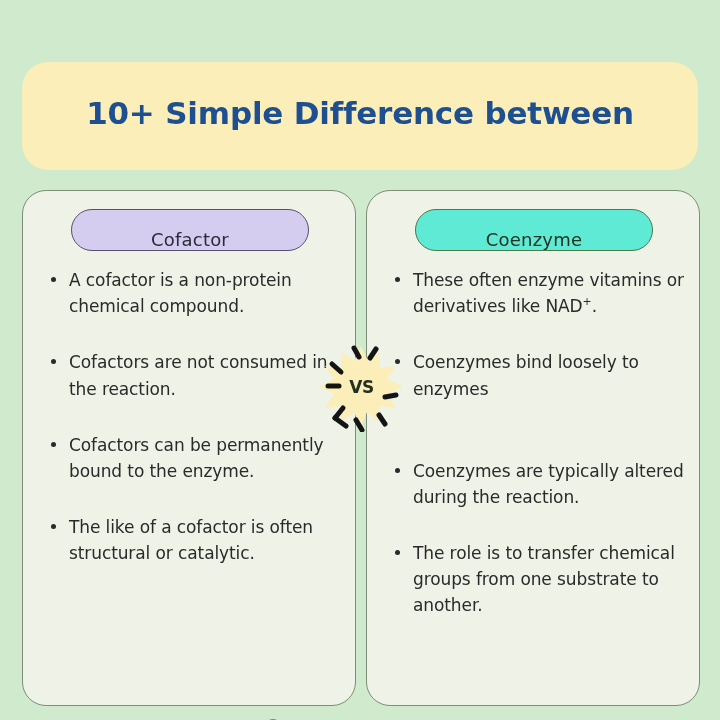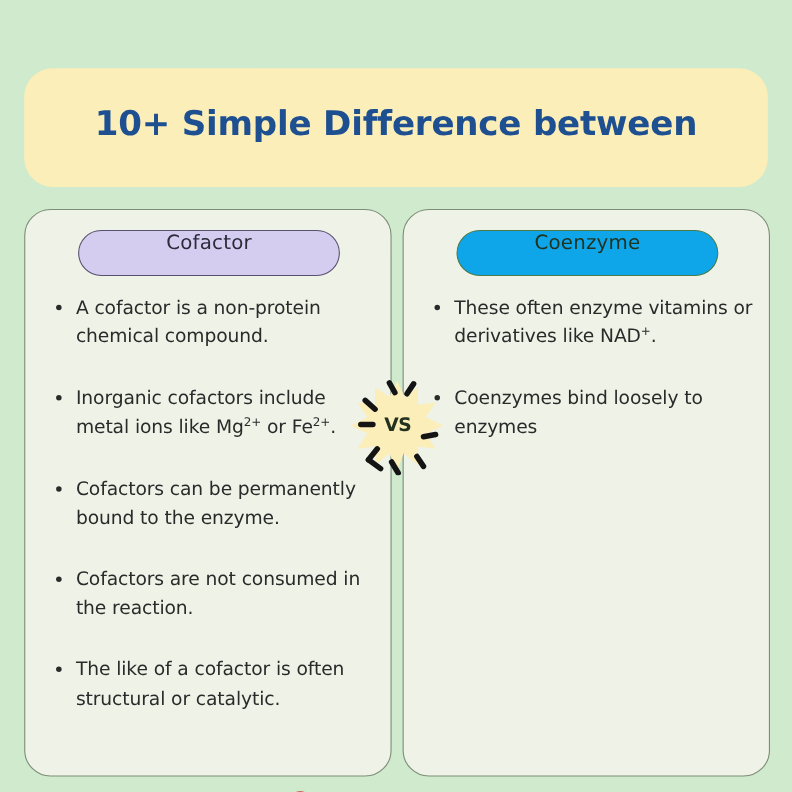--- a/index.html
+++ b/index.html
@@ -76,37 +76,37 @@
 
   
   .pill {
     position: absolute;
     top: 18px;
     left: 48px;
     width: 238px;
     height: 42px;
     border-radius: 21px;
     display: flex;
-    align-items: flex-start;
+    align-items: flex-end;
     justify-content: center;
     box-sizing: border-box;
   }
   .pill-label {
     font-family: "DejaVu Sans", sans-serif;
     font-size: 18px;
     font-weight: normal;
     letter-spacing: 0.2px;
   }
   .pill.cofactor {
     background: #d5cdef;
     border: 1.5px solid #59506f;
   }
   .pill.cofactor .pill-label { color: #2b2b3a; }
   .pill.coenzyme {
-    background: #0ea5e9;
+    background: #5eead4;
     border: 1.5px solid #4c7a49;
   }
   .pill.coenzyme .pill-label { color: #22331f; }
 
   
   .bullets {
     position: absolute;
     top: 76px;
     left: 24px;
     right: 14px;
@@ -210,43 +210,47 @@
   <div class="compare-area">
 
     <div class="card left">
       <div class="pill cofactor">
         <span class="pill-label">Cofactor</span>
       </div>
       <ul class="bullets">
         <li class="bullet">
           <span>A cofactor is a non-protein chemical compound.</span>
         </li>
-        <li class="bullet"><span>Inorganic cofactors include metal ions like Mg</span><sup>2+</sup><span> or Fe</span><sup>2+</sup><span>.</span>
+        <li class="bullet">
+          <span>Cofactors are not consumed in the reaction.</span>
         </li>
         <li class="bullet">
           <span>Cofactors can be permanently bound to the enzyme.</span>
-        </li>
-        <li class="bullet">
-          <span>Cofactors are not consumed in the reaction.</span>
         </li>
         <li class="bullet">
           <span>The like of a cofactor is often structural or catalytic.</span>
         </li>
       </ul>
     </div>
 
     <div class="card right">
       <div class="pill coenzyme">
         <span class="pill-label">Coenzyme</span>
       </div>
       <ul class="bullets">
         <li class="bullet"><span>These often enzyme vitamins or derivatives like NAD</span><sup>+</sup><span>.</span>
         </li>
         <li class="bullet gap-lg">
           <span>Coenzymes bind loosely to enzymes</span>
+        </li>
+        <li class="bullet">
+          <span>Coenzymes are typically altered during the reaction.</span>
+        </li>
+        <li class="bullet">
+          <span>The role is to transfer chemical groups from one substrate to another.</span>
         </li>
       </ul>
     </div>
 
     <div class="vs-wrap">
       <svg width="86" height="90" viewBox="0 0 86 90">
         <polygon points="43,4 50,19 62,10 62,26 78,24 69,37 85,45 69,52 78,66 62,64 61,80 49,70 43,86 36,70 24,80 23,64 7,66 16,52 1,45 16,37 7,24 23,26 23,10 36,19" fill="#fbeeb8"></polygon>
         <g stroke="#141414" stroke-width="5" stroke-linecap="round" fill="none">
           <line x1="14" y1="22" x2="23" y2="30"></line>
           <line x1="10" y1="44" x2="21" y2="44"></line>

